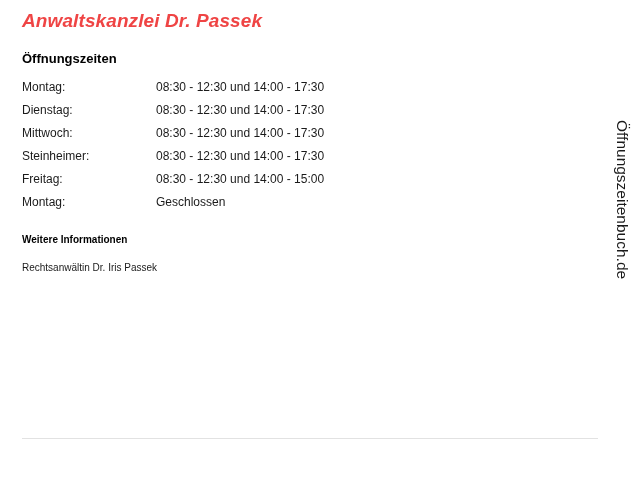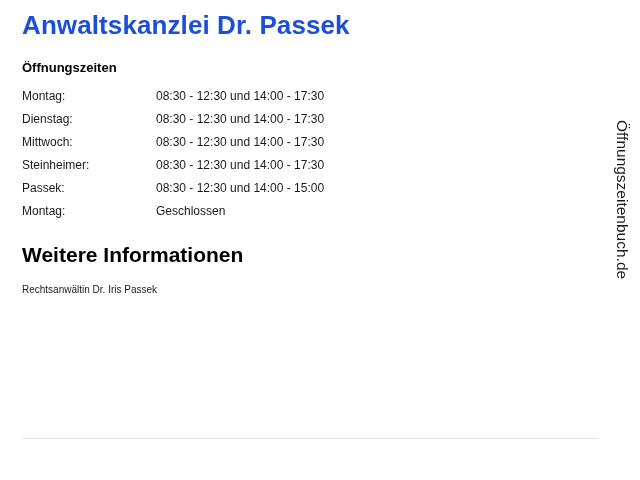--- a/index.html
+++ b/index.html
@@ -22,25 +22,26 @@
     width: 640px;
     height: 480px;
   }
   .content {
     position: absolute;
     left: 22px;
     top: 10px;
     width: 560px;
   }
   .business-title {
-    font-size: 26px;
+    font-size: 19px;
     font-weight: bold;
     letter-spacing: 0.1px;
     margin: 0 0 15px 0;
-    color: #1d4ed8;
+    color: #ef4444;
+    font-style: italic;
   }
   .address-block {
     font-size: 14.5px;
     line-height: 23px;
     color: #1a1a1a;
   }
   .address-line {
     display: block;
     white-space: nowrap;
   }
@@ -58,21 +59,21 @@
   table.hours td {
     padding: 0 0 9px 0;
     vertical-align: top;
     white-space: nowrap;
   }
   table.hours td.day {
     width: 128px;
     padding-right: 6px;
   }
   .further-heading {
-    font-size: 21px;
+    font-size: 10px;
     font-weight: bold;
     color: #000000;
     margin: 16px 0 17px 0;
   }
   .further-text {
     font-size: 10px;
     color: #1a1a1a;
   }
   .divider {
     position: absolute;
@@ -125,21 +126,21 @@
         </tr>
         <tr>
           <td class="day">Mittwoch:</td>
           <td class="time">08:30 - 12:30 und 14:00 - 17:30</td>
         </tr>
         <tr>
           <td class="day">Steinheimer:</td>
           <td class="time">08:30 - 12:30 und 14:00 - 17:30</td>
         </tr>
         <tr>
-          <td class="day">Passek:</td>
+          <td class="day">Freitag:</td>
           <td class="time">08:30 - 12:30 und 14:00 - 15:00</td>
         </tr>
         <tr>
           <td class="day">Montag:</td>
           <td class="time">Geschlossen</td>
         </tr>
       </tbody>
     </table>
 
     <h2 class="further-heading">Weitere Informationen</h2>

